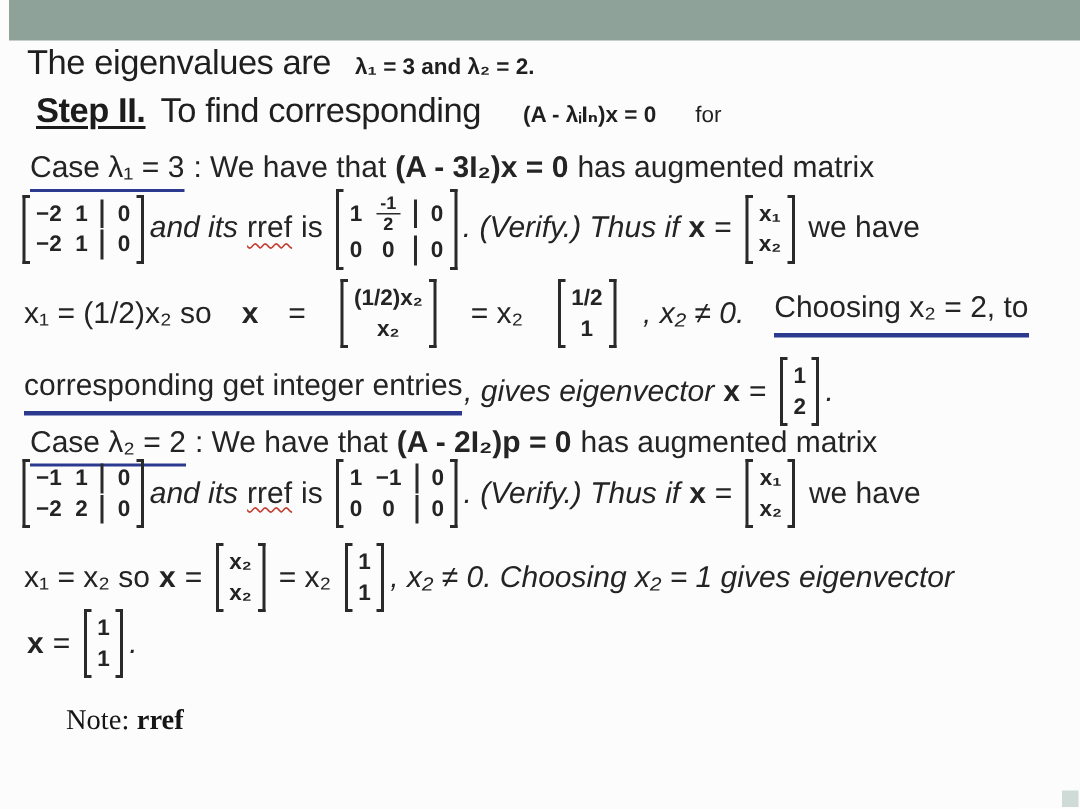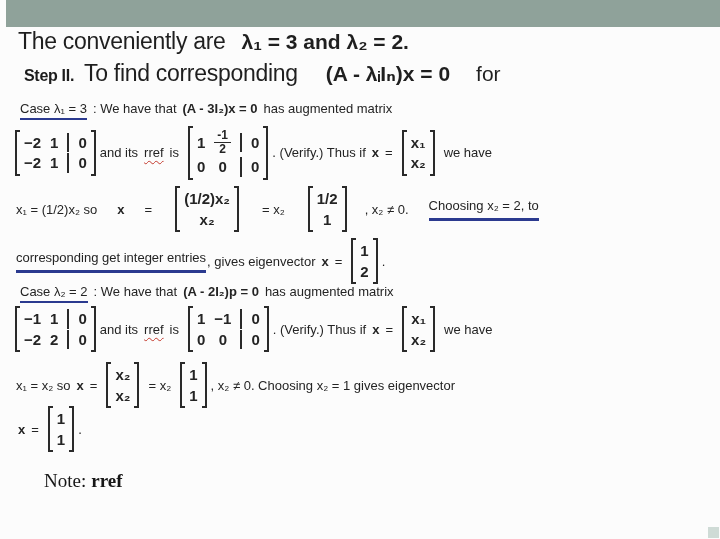--- a/index.html
+++ b/index.html
@@ -32,30 +32,31 @@
   .row {
     position: absolute;
     display: flex;
     align-items: center;
     gap: 6px;
     white-space: pre;
   }
   .row.base { align-items: baseline; }
 
   .t-xl { font-size: 23px; letter-spacing: -0.3px; color: #1f1f1f; }
-  .t-lg { font-size: 21px; color: #1f1f1f; }
-  .t    { font-size: 13px; color: #242424; }
+  .t-lg { font-size: 15px; color: #1f1f1f; }
+  .t    { font-size: 20px; color: #242424; }
   .b    { font-weight: bold; }
-  .tt   { margin-left: -5px; }
+  .tt   { margin-left: -5px; font-style: italic; }
 
   .step-label {
-    font-size: 16px;
+    font-size: 23px;
     font-weight: bold;
     letter-spacing: -0.3px;
     color: #1c1c1c;
+    text-decoration: underline;
     text-decoration-thickness: 2px;
     text-underline-offset: 3px;
   }
 
   .case-head {
     border-bottom: 2.5px solid #2b3a8f;
     padding-bottom: 2px;
   }
 
   .underline-navy {
@@ -101,21 +102,21 @@
   }
 </style>
 </head>
 <body>
 
 <div class="slide">
 
   <div class="top-bar"></div>
 
   <div class="row base" style="top:28px; left:18px;">
-    <span class="t-xl">The conveniently are</span>
+    <span class="t-xl">The eigenvalues are</span>
     <span class="t-lg b" style="margin-left:10px;">λ₁ = 3 and λ₂ = 2.</span>
   </div>
 
   <div class="row base" style="top:60px; left:24px;">
     <span class="step-label">Step II.</span>
     <span class="t-xl" style="margin-left:4px;">To find corresponding</span>
     <span class="t-lg b" style="margin-left:22px;">(A - λᵢIₙ)x = 0</span>
     <span class="t-lg" style="margin-left:20px;">for</span>
   </div>
 

